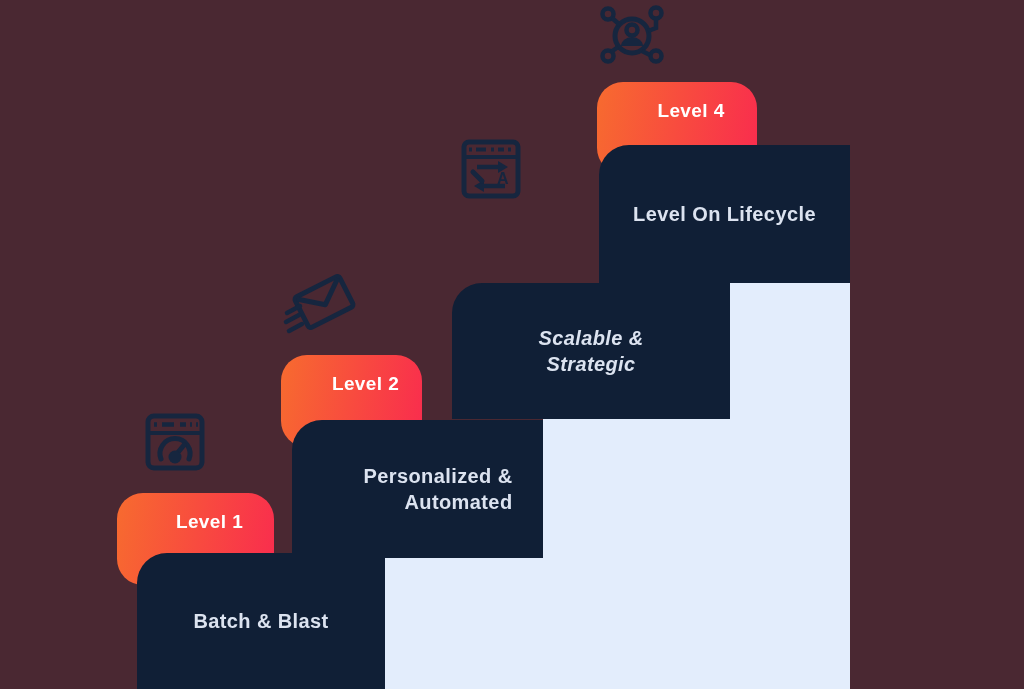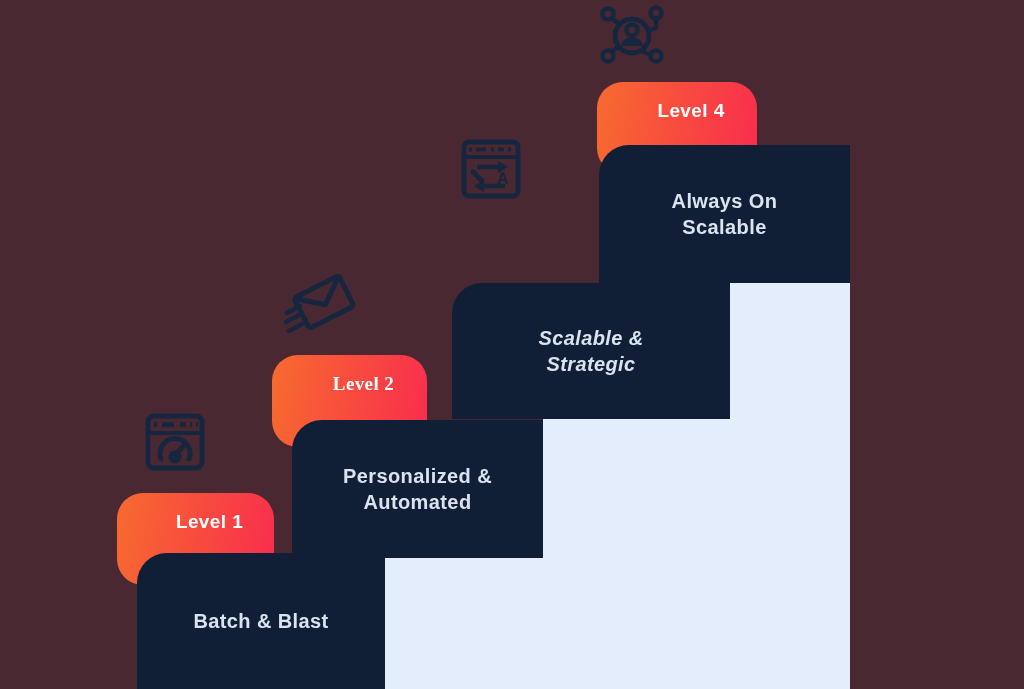--- a/index.html
+++ b/index.html
@@ -65,22 +65,22 @@
     font-weight: bold;
     letter-spacing: 0.4px;
     line-height: 26px;
   }
   .box .box-label { max-width: 190px; }
 
   
   .tab-1 { left: 117px; top: 493px; width: 157px; }
   .box-1 { left: 137px; top: 553px; width: 248px; height: 136px; }
 
-  .tab-2 { left: 272px; top: 355px; width: 155px; font-family: Liberation Serif, serif; }
-  .box-2 { left: 292px; top: 420px; width: 251px; height: 138px; }
+  .tab-2 { left: 281px; top: 355px; width: 141px; }
+  .box-2 { left: 292px; top: 420px; width: 251px; height: 138px; text-align: right; }
 
   .tab-3 { left: 447px; top: 220px; width: 151px; }
   .box-3 { left: 452px; top: 283px; width: 278px; height: 136px; font-style: italic; }
 
   .tab-4 { left: 597px; top: 82px;  width: 160px; }
   .box-4 { left: 599px; top: 145px; width: 251px; height: 138px; }
 
   .icon { position: absolute; color: var(--icon); }
   .icon-1 { left: 144px; top: 410px; }
   .icon-2 { left: 282px; top: 272px; }
@@ -168,16 +168,16 @@
   </div>
 
   <div class="box box-3">
     <span class="box-label">Scalable &amp; Strategic</span>
   </div>
 
   <div class="tab tab-4">
     <span>Level 4</span>
   </div>
   <div class="box box-4">
-    <span class="box-label">Always On Scalable</span>
+    <span class="box-label">Level On Lifecycle</span>
   </div>
 
 </div>
 
 </body></html>

